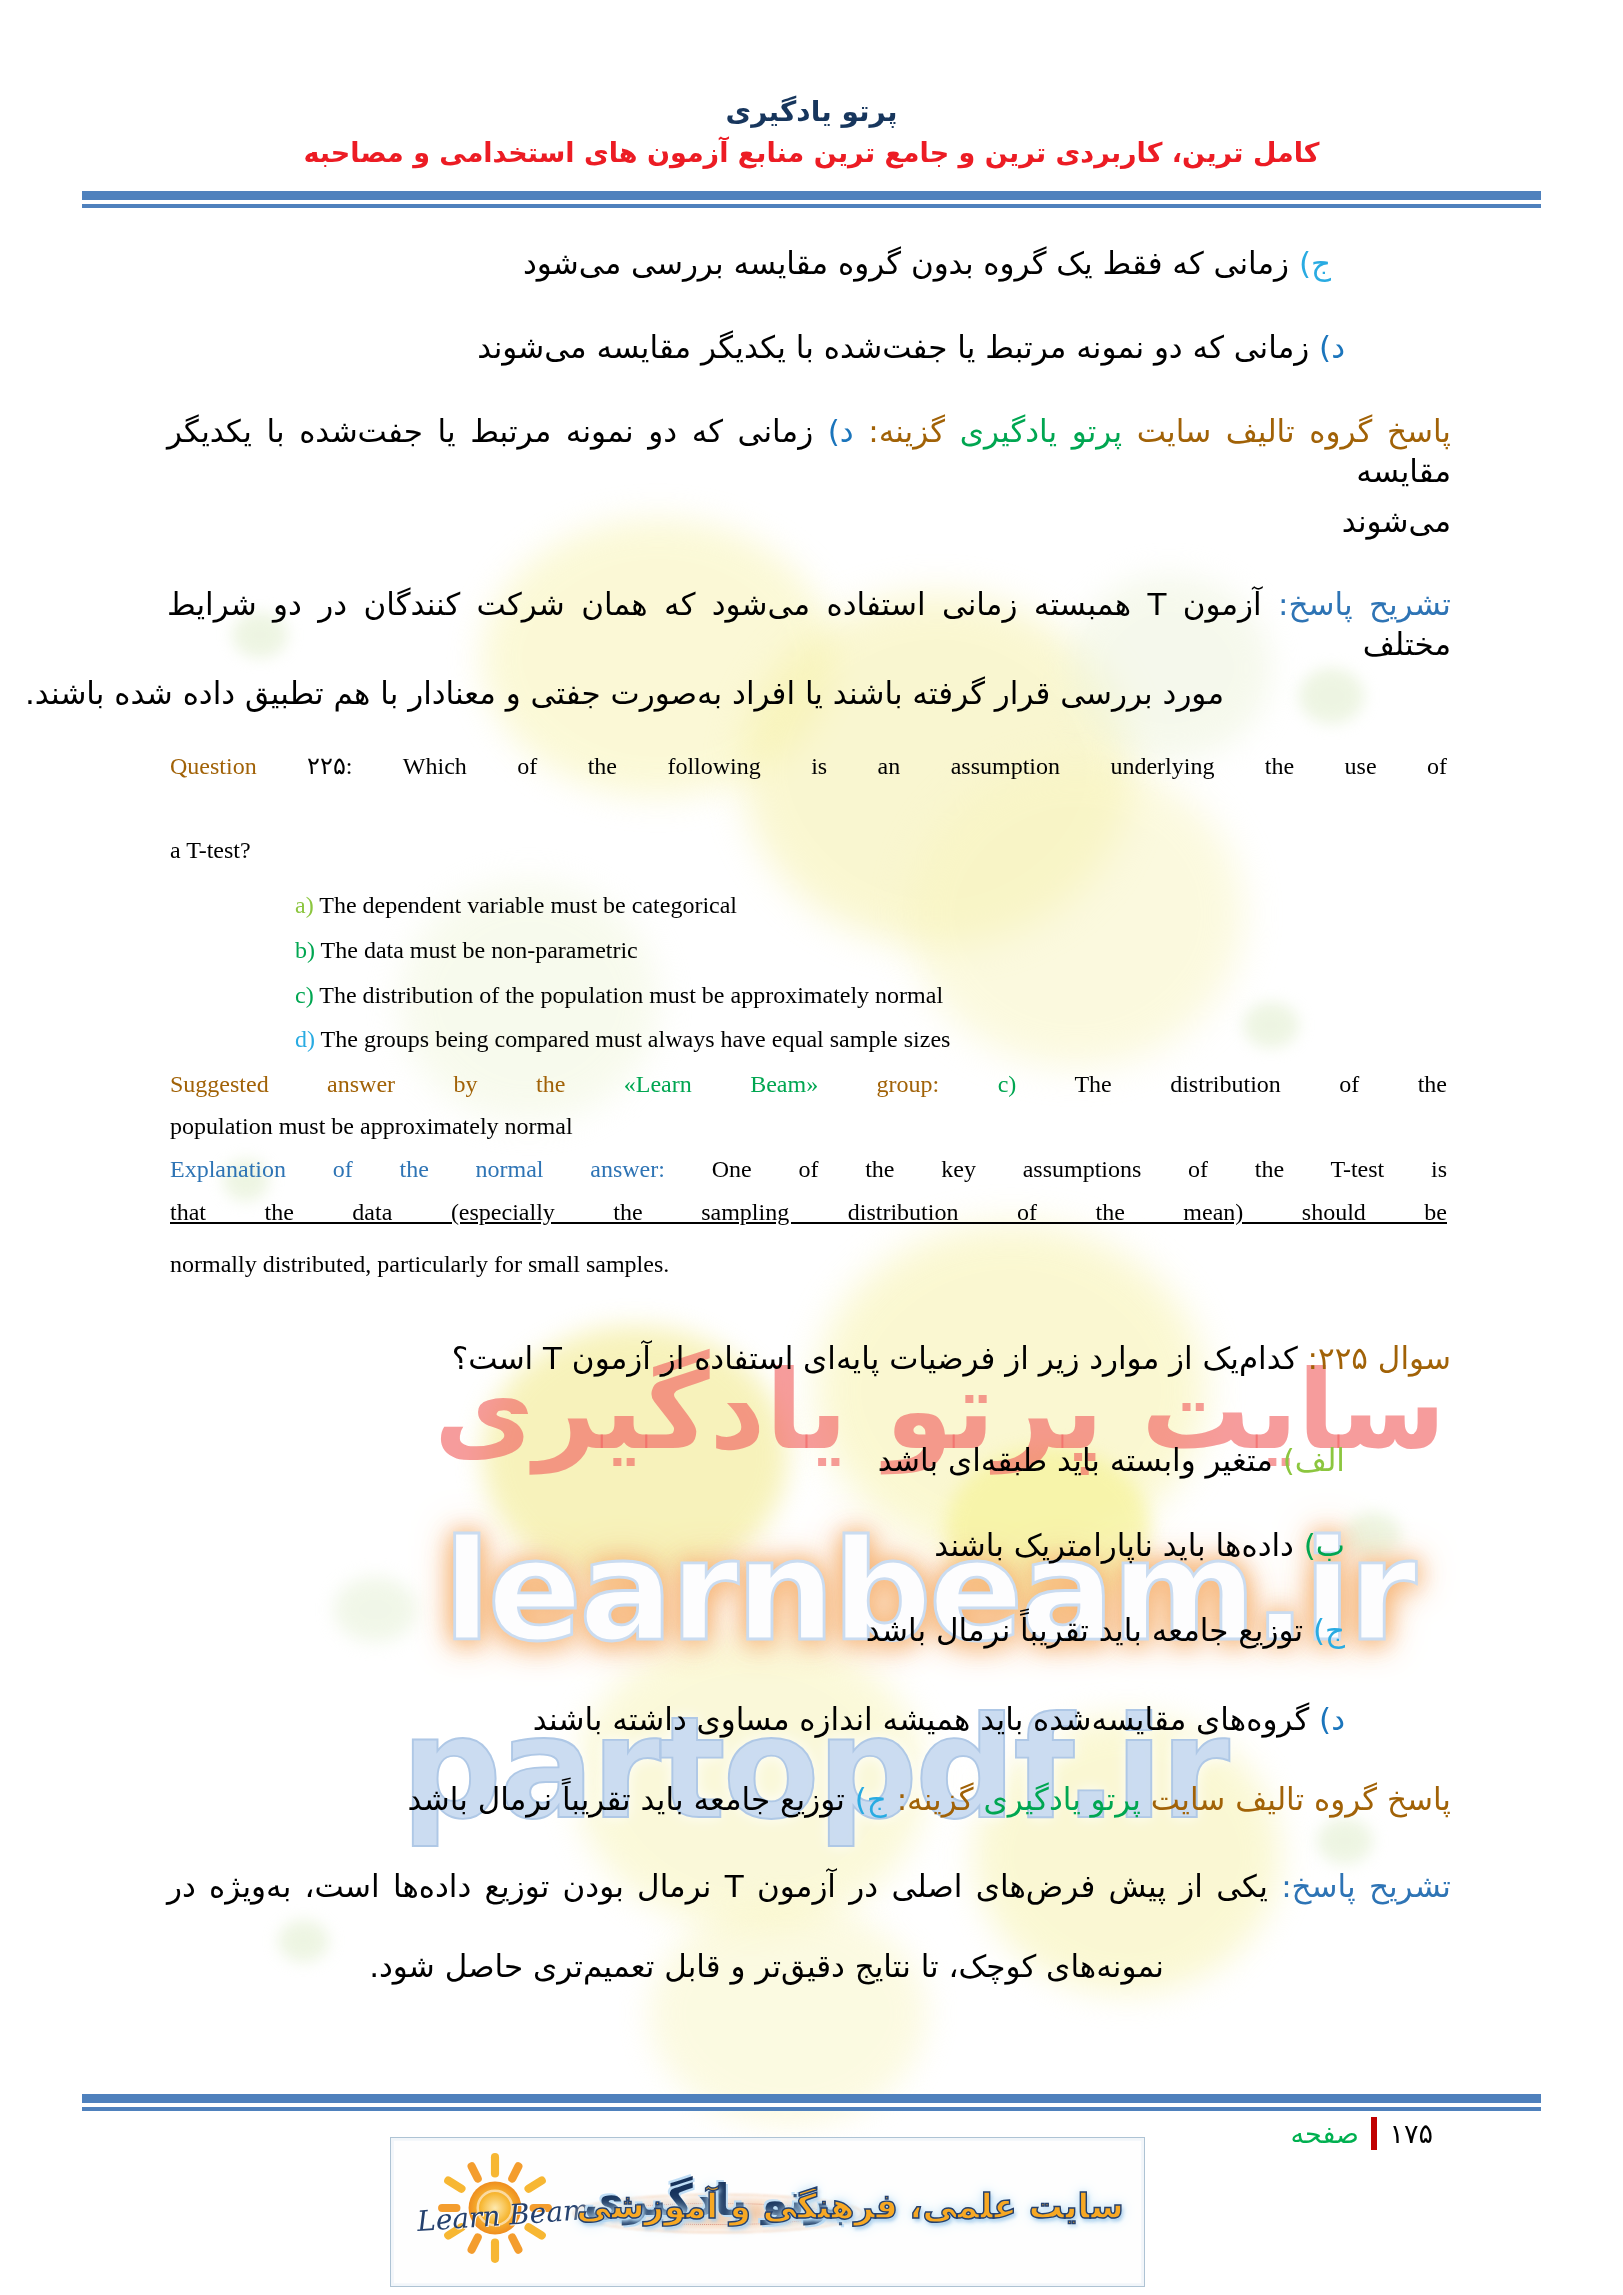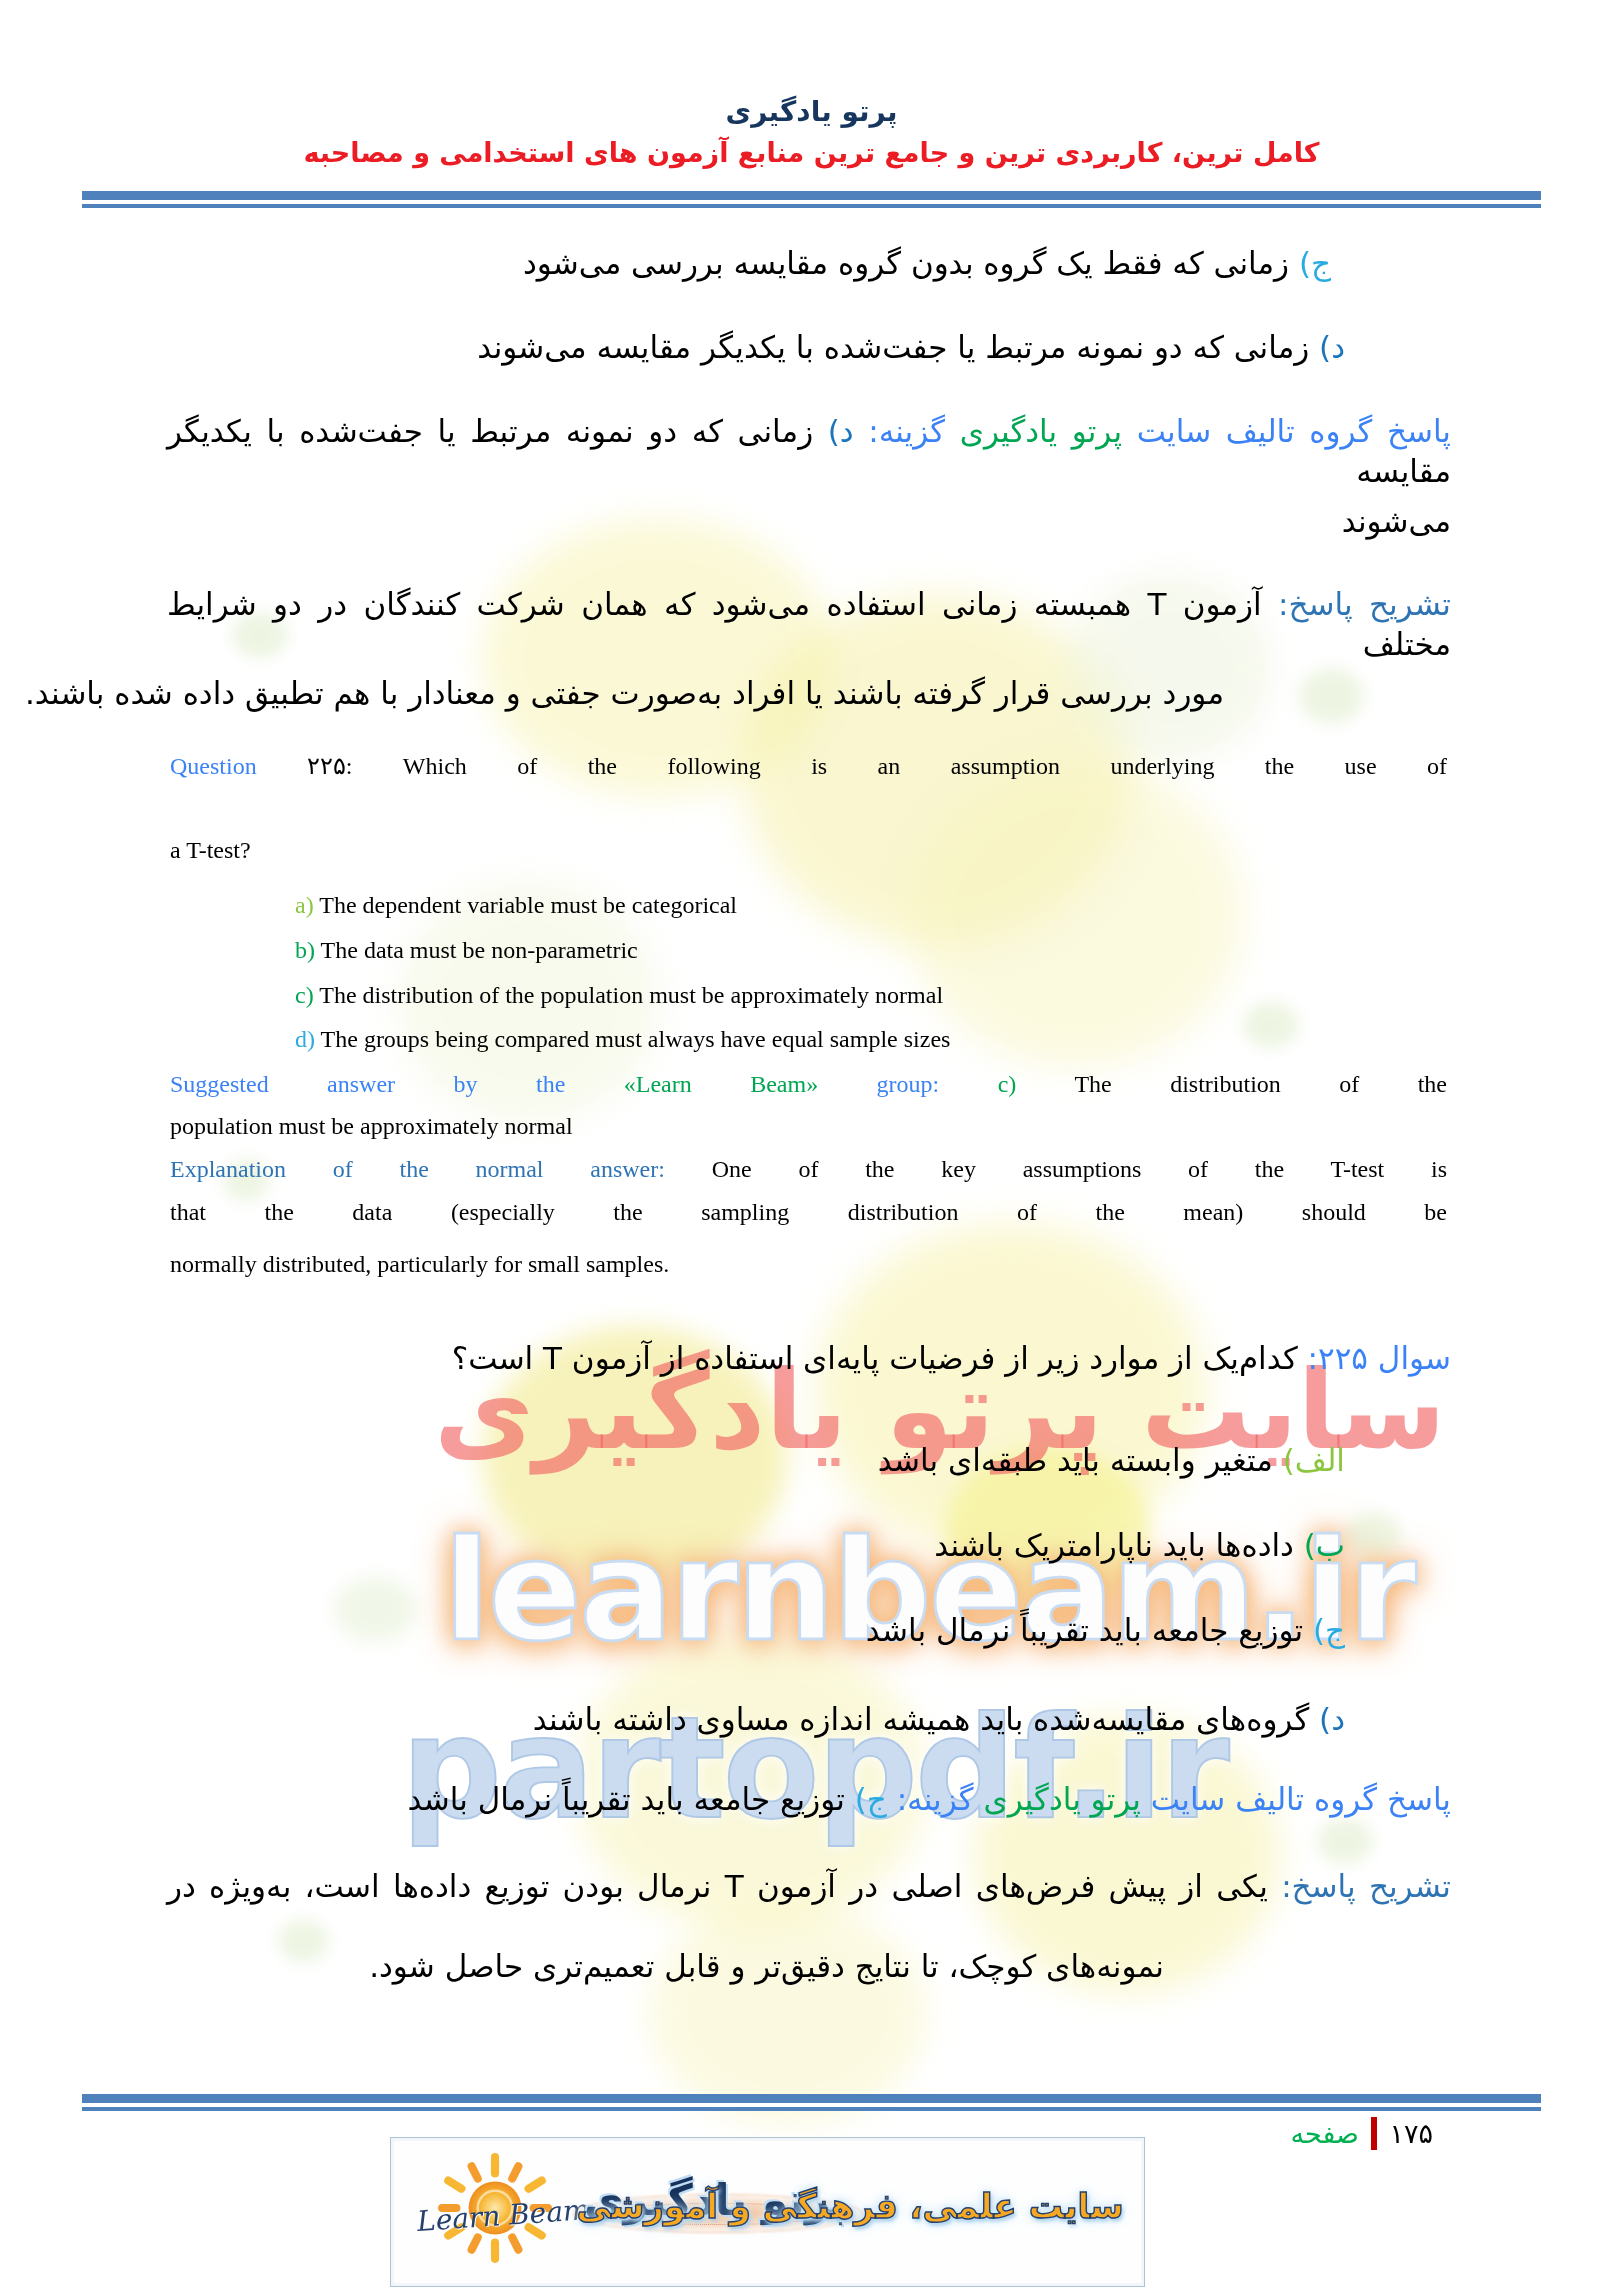--- a/index.html
+++ b/index.html
@@ -47,34 +47,34 @@
 
   .l-q_en_l1{top:751px;}
   .l-q_en_l2{top:835px;left:170px;}
   .l-q_en_opt_a{top:890px;left:295px;}
   .l-q_en_opt_b{top:935px;left:295px;}
   .l-q_en_opt_c{top:980px;left:295px;}
   .l-q_en_opt_d{top:1024px;left:295px;}
   .l-q_en_answer_l1{top:1069px;}
   .l-q_en_answer_l2{top:1111px;left:170px;}
   .l-q_en_expl_l1{top:1154px;}
-  .l-q_en_expl_l2{top:1197px;}
+  .l-q_en_expl_l2{top:1197px;text-decoration:underline;}
   .l-q_en_expl_l3{top:1249px;left:170px;}
 
   .l-q_fa_l1{top:1338px;right:172px;}
   .l-q_fa_opt_alef{top:1440px;right:278px;}
   .l-q_fa_opt_be{top:1525px;right:278px;}
   .l-q_fa_opt_jim{top:1610px;right:278px;}
   .l-q_fa_opt_dal{top:1699px;right:278px;}
   .l-q_fa_answer{top:1779px;right:172px;}
   .l-q_fa_expl_l1{top:1866px;}
   .l-q_fa_expl_l2{top:1946px;right:459px;}
 
   
-  .c-black{color:#000000;} .c-red{color:#3b82f6;} .c-green{color:#00A651;}
+  .c-black{color:#000000;} .c-red{color:#a16207;} .c-green{color:#00A651;}
   .c-lgreen{color:#8CC63F;} .c-cyan{color:#29ABE2;} .c-blue{color:#1B75BC;}
   .c-blue2{color:#2E74B5;}
 
   
   .pagenum{position:absolute;top:2117px;right:190px;z-index:3;display:flex;align-items:center;direction:ltr;}
   .pagenum .lbl{font-size:27px;color:#00B050;}
   .pagenum .sep{width:6.5px;height:33px;background:#C00000;margin:0 12px;}
   .pagenum .num{font-size:27px;color:#000000;}
 
   .logobox{position:absolute;left:390px;top:2137px;width:753px;height:148px;z-index:3;

